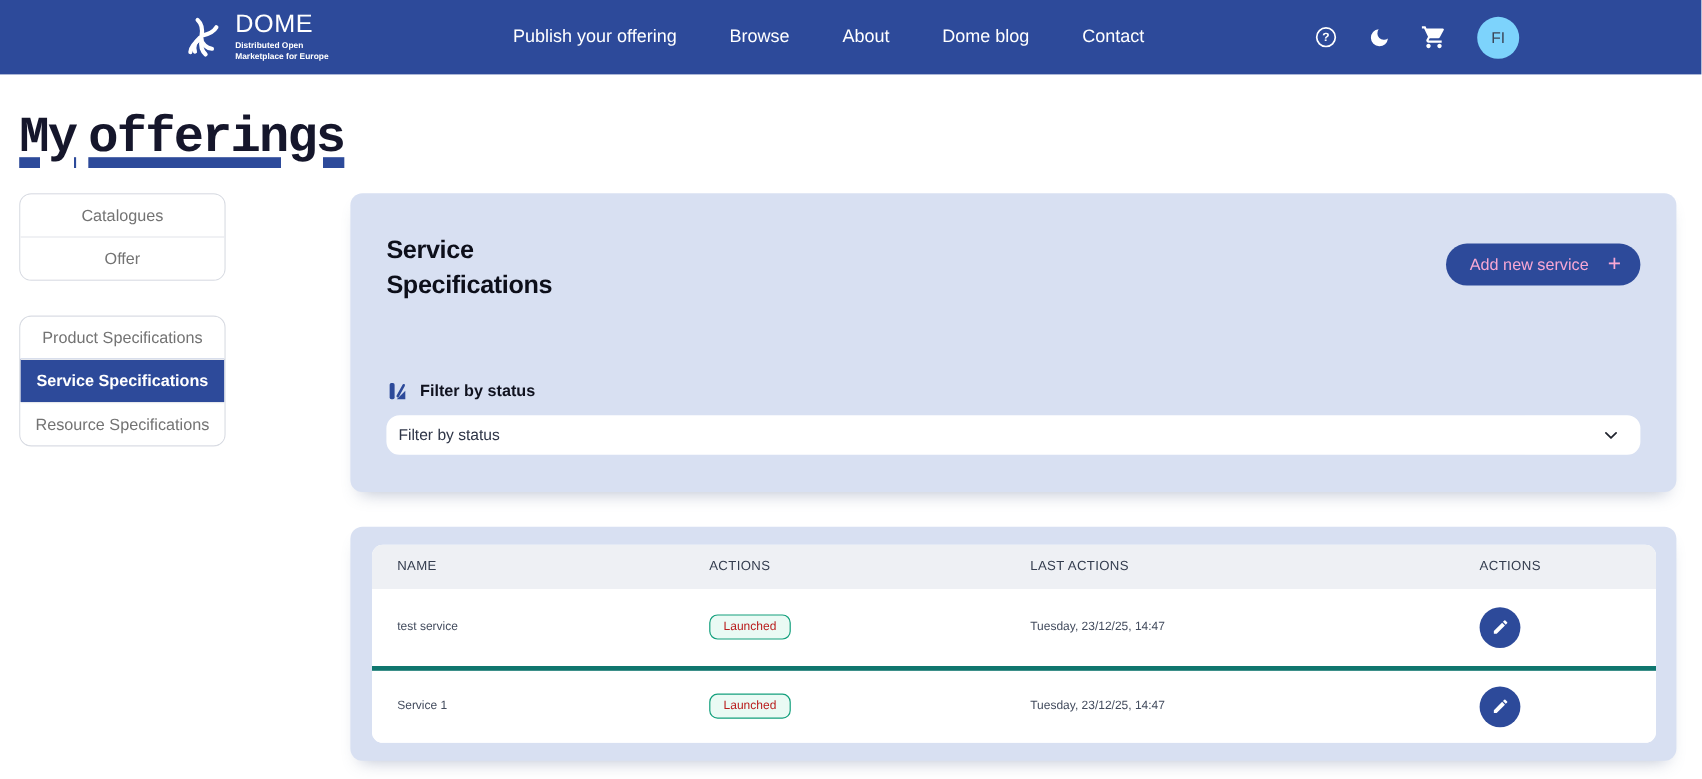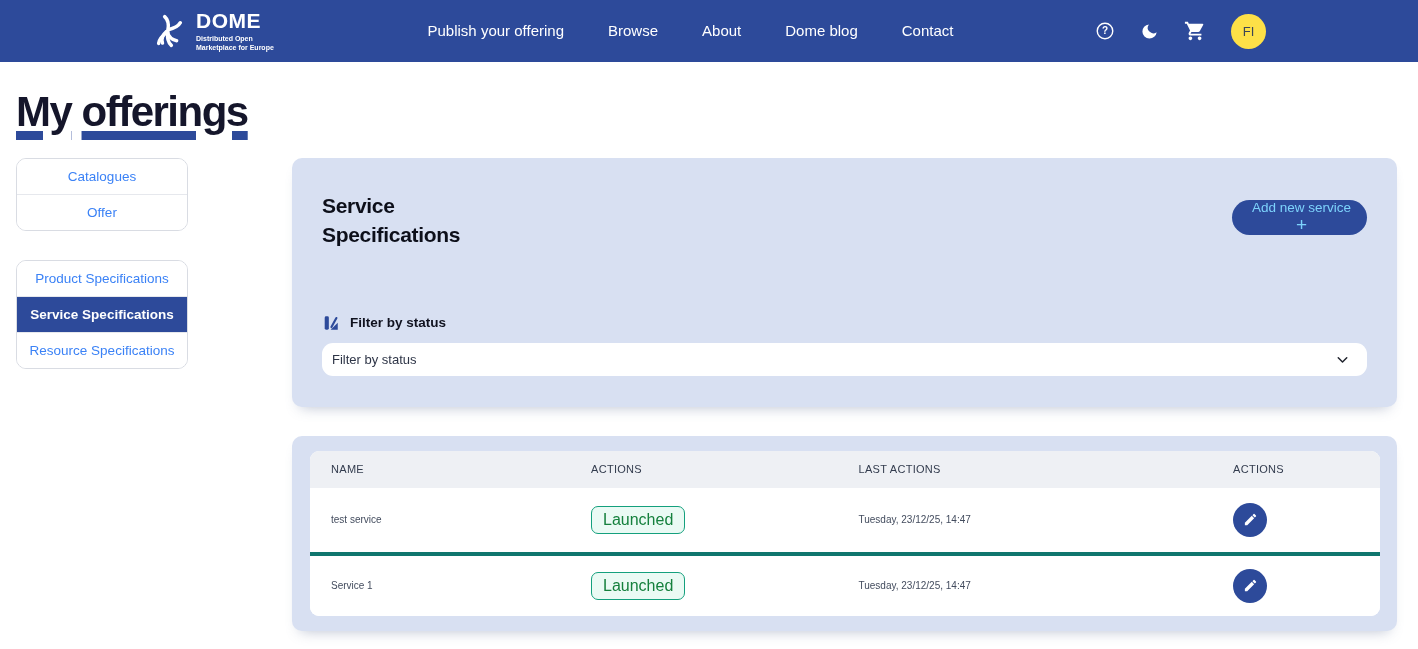--- a/index.html
+++ b/index.html
@@ -10,73 +10,74 @@
     color:#3c4557;
   }
   
   .navbar {
     height:62px; background:#2d4a9a;
     display:flex; align-items:center; justify-content:space-between;
     padding:0 152px 0 148px;
   }
   .brand { display:flex; align-items:center; gap:8px; color:#fff; }
   .brand-logo { width:40px; height:40px; }
-  .brand-name { font-size:21px; font-weight:bold; letter-spacing:.5px; line-height:1; }
+  .brand-name { font-size:21px; font-weight:normal; letter-spacing:.5px; line-height:1; }
   .brand-tagline { font-size:7px; font-weight:bold; width:90px; line-height:1.35; margin-top:3px; }
   .nav-links { display:flex; align-items:flex-start; gap:44px; list-style:none; }
   .nav-links a { color:#fff; text-decoration:none; font-size:15px; cursor:pointer; }
   .nav-right { display:flex; align-items:center; gap:25px; }
   .icon-btn { background:none; border:none; cursor:pointer; display:flex; align-items:center; }
   .avatar {
-    width:35px; height:35px; border-radius:50%; background:#fde047;
+    width:35px; height:35px; border-radius:50%; background:#7dd3fc;
     display:flex; align-items:center; justify-content:center;
     font-size:13px; color:#3c4557; cursor:pointer; border:none;
   }
   
   .page-title {
     margin:26px 0 22px 16px;
     font-size:42px; font-weight:bold; letter-spacing:-1.5px; color:#15162b;
   }
   .page-title .word {
     text-decoration:underline;
     text-decoration-color:#2d4a9a;
     text-decoration-thickness:9px;
     text-underline-offset:5px;
     text-decoration-skip-ink:auto;
+    font-family:Liberation Mono, monospace;
   }
   
   .layout { display:flex; align-items:flex-start; padding:0 21px 20px 16px; }
   .sidebar { width:172px; flex:none; }
   .side-card {
     background:#fff; border:1px solid #d9dce3; border-radius:10px;
     overflow:hidden; margin-bottom:29px;
   }
   .side-item {
-    padding:10px 8px; text-align:center; font-size:13.5px; color:#3b82f6;
+    padding:10px 8px; text-align:center; font-size:13.5px; color:#737373;
     cursor:pointer; background:#fff;
   }
   .side-card .side-item + .side-item { border-top:1px solid #e6e8ed; }
   .side-item.active { background:#2d4a9a; color:#fff; font-weight:bold; border-top-color:#2d4a9a; }
   .main-col { flex:1; margin-left:104px; }
   
   .panel {
     background:#d8e0f2; border-radius:10px;
     box-shadow:0 8px 14px -8px rgba(100,116,150,.45);
   }
   .panel-top { padding:34px 30px 31px 30px; margin-bottom:29px; }
   .panel-head { display:flex; justify-content:space-between; align-items:flex-start; }
   .panel-title {
     font-size:21px; font-weight:bold; color:#0d0f1a;
     max-width:170px; line-height:1.38; letter-spacing:-.3px;
   }
   .add-btn {
-    background:#2d4a9a; color:#7dd3fc; border:none; cursor:pointer;
+    background:#2d4a9a; color:#f9a8d4; border:none; cursor:pointer;
     height:35px; border-radius:18px; padding:0 16px 0 20px;
-    display:flex; align-items:center; gap:0;
-    font-size:13.5px; font-family:inherit; margin-top:8px;flex-direction:column;
+    display:flex; align-items:center; gap:16px;
+    font-size:13.5px; font-family:inherit; margin-top:8px;
   }
   .add-btn .plus { font-size:19px; font-weight:normal; line-height:1; }
   .filter-label {
     display:flex; align-items:center; gap:10px;
     margin:64px 0 11px 0;
     font-size:13.5px; font-weight:bold; color:#10121f;
   }
   .select-box {
     background:#fff; border-radius:11px; height:33px;
     display:flex; align-items:center; justify-content:space-between;
@@ -89,22 +90,22 @@
   .t-row { display:grid; grid-template-columns:24.3% 25% 35% auto; align-items:center; }
   .t-head { background:#eef0f4; height:37px; }
   .t-head .t-cell {
     font-size:11px; font-weight:normal; color:#333c4e; letter-spacing:.3px;
   }
   .t-cell { padding-left:21px; }
   .t-body-row { height:64px; background:#fff; }
   .t-body-row + .t-body-row { border-top:4px solid #0f766e; }
   .cell-text { font-size:10px; color:#434c5e; }
   .badge {
-    display:inline-block; font-size:16px; padding:4px 11px;
-    border:1px solid #14a07d; color:#15803d; background:#eafaf4;
+    display:inline-block; font-size:10px; padding:4px 11px;
+    border:1px solid #14a07d; color:#b91c1c; background:#eafaf4;
     border-radius:7px;
   }
   .row-edit-btn {
     width:34px; height:34px; border-radius:50%; border:none; cursor:pointer;
     background:#2d4a9a; display:flex; align-items:center; justify-content:center;
   }
 </style>
 </head>
 <body>
 

